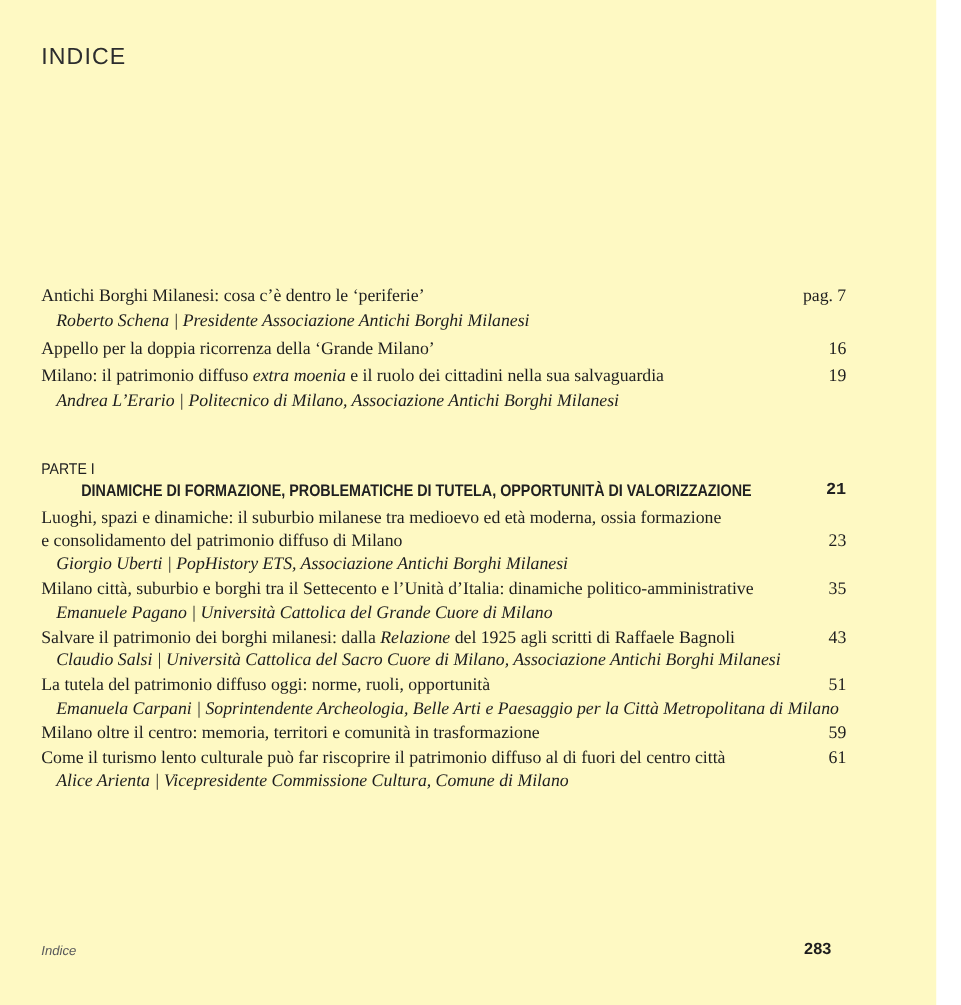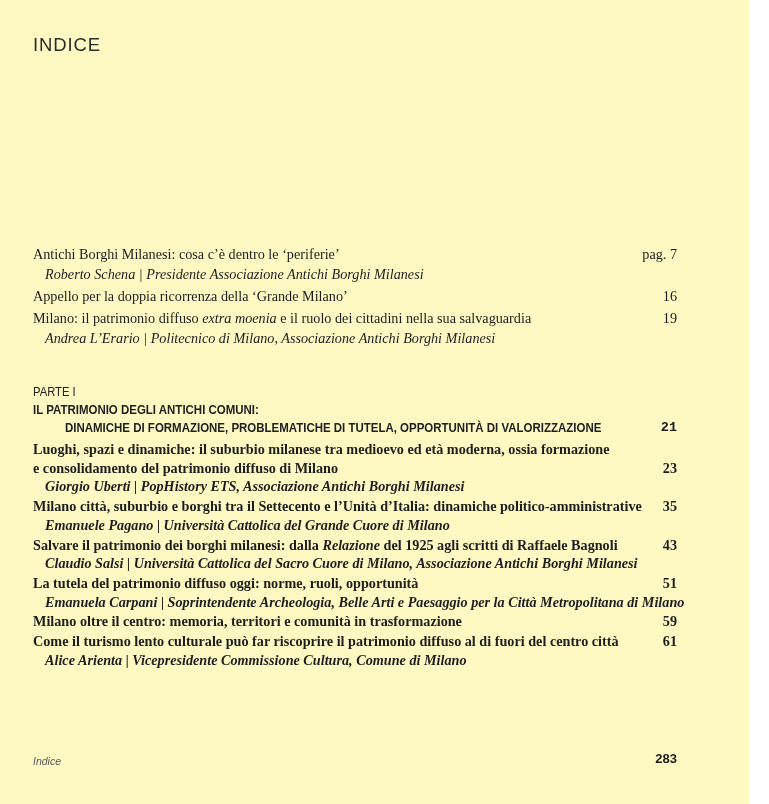--- a/index.html
+++ b/index.html
@@ -20,37 +20,37 @@
     font-size: 18.5px;
     line-height: 18.5px;
     font-weight: 400;
     letter-spacing: 0.9px;
     color: #2c2d2e;
   }
   .content {
     position: absolute;
     left: 33px;
     right: 72px;
-    top: 244px;
+    top: 227px;
     color: #1d1d1e;
   }
   .row { display: flex; align-items: flex-end; }
   .etitle { flex: 1 1 0; min-width: 0; }
   .tl { white-space: nowrap; }
   .it { font-style: italic; margin-top: 34px; }
   .epage { margin-left: 10px; white-space: nowrap; }
   .esub { font-style: italic; padding-left: 12px; white-space: nowrap; }
 
   .sec-front .tl, .sec-front .esub, .sec-front .epage {
     font-size: 14.2px; line-height: 20px;
   }
   .sec-front .entry { margin-bottom: 2px; }
 
   .sec-part .tl, .sec-part .esub, .sec-part .epage {
-    font-size: 14.2px; line-height: 18.7px; font-weight: bold;
+    font-size: 14.2px; line-height: 18.7px;
   }
   .sec-part .entry { margin-bottom: 1px; }
 
   .part-block {
     margin-top: 18px;
     margin-bottom: 3px;
     font-family: "Liberation Sans", sans-serif;
     color: #202021;
   }
   .part-label { font-size: 12.5px; line-height: 17px; font-weight: 400; margin-top: 36px; }
@@ -71,21 +71,21 @@
     left: 33px;
     top: 755px;
     font-family: "Liberation Sans", sans-serif;
     font-style: italic;
     font-size: 10.5px;
     line-height: 12px;
     color: #58595b;
   }
   .footer-right {
     position: absolute;
-    right: 72px;
+    right: 84px;
     top: 751px;
     font-family: "Liberation Sans", sans-serif;
     font-weight: 700;
     font-size: 13px;
     line-height: 15px;
     color: #1c1c1d;
   }
 </style>
 </head>
 <body>
@@ -124,21 +124,20 @@
           </div>
           <div class="epage">19</div>
         </div>
         <div class="esub">Andrea L’Erario | Politecnico di Milano, Associazione Antichi Borghi Milanesi</div>
       </div>
 
     </section>
 
     <div class="part-block">
       <div class="part-label"><span class="plx">PARTE I</span></div>
-      <div class="ph"><span class="phx">IL PATRIMONIO DEGLI ANTICHI COMUNI:</span></div>
       <div class="row">
         <div class="ph phwrap"><span class="phx">DINAMICHE DI FORMAZIONE, PROBLEMATICHE DI TUTELA, OPPORTUNITÀ DI VALORIZZAZIONE</span></div>
         <div class="ppage">21</div>
       </div>
     </div>
 
     <section class="sec sec-part">
 
       <div class="entry">
         <div class="row">

